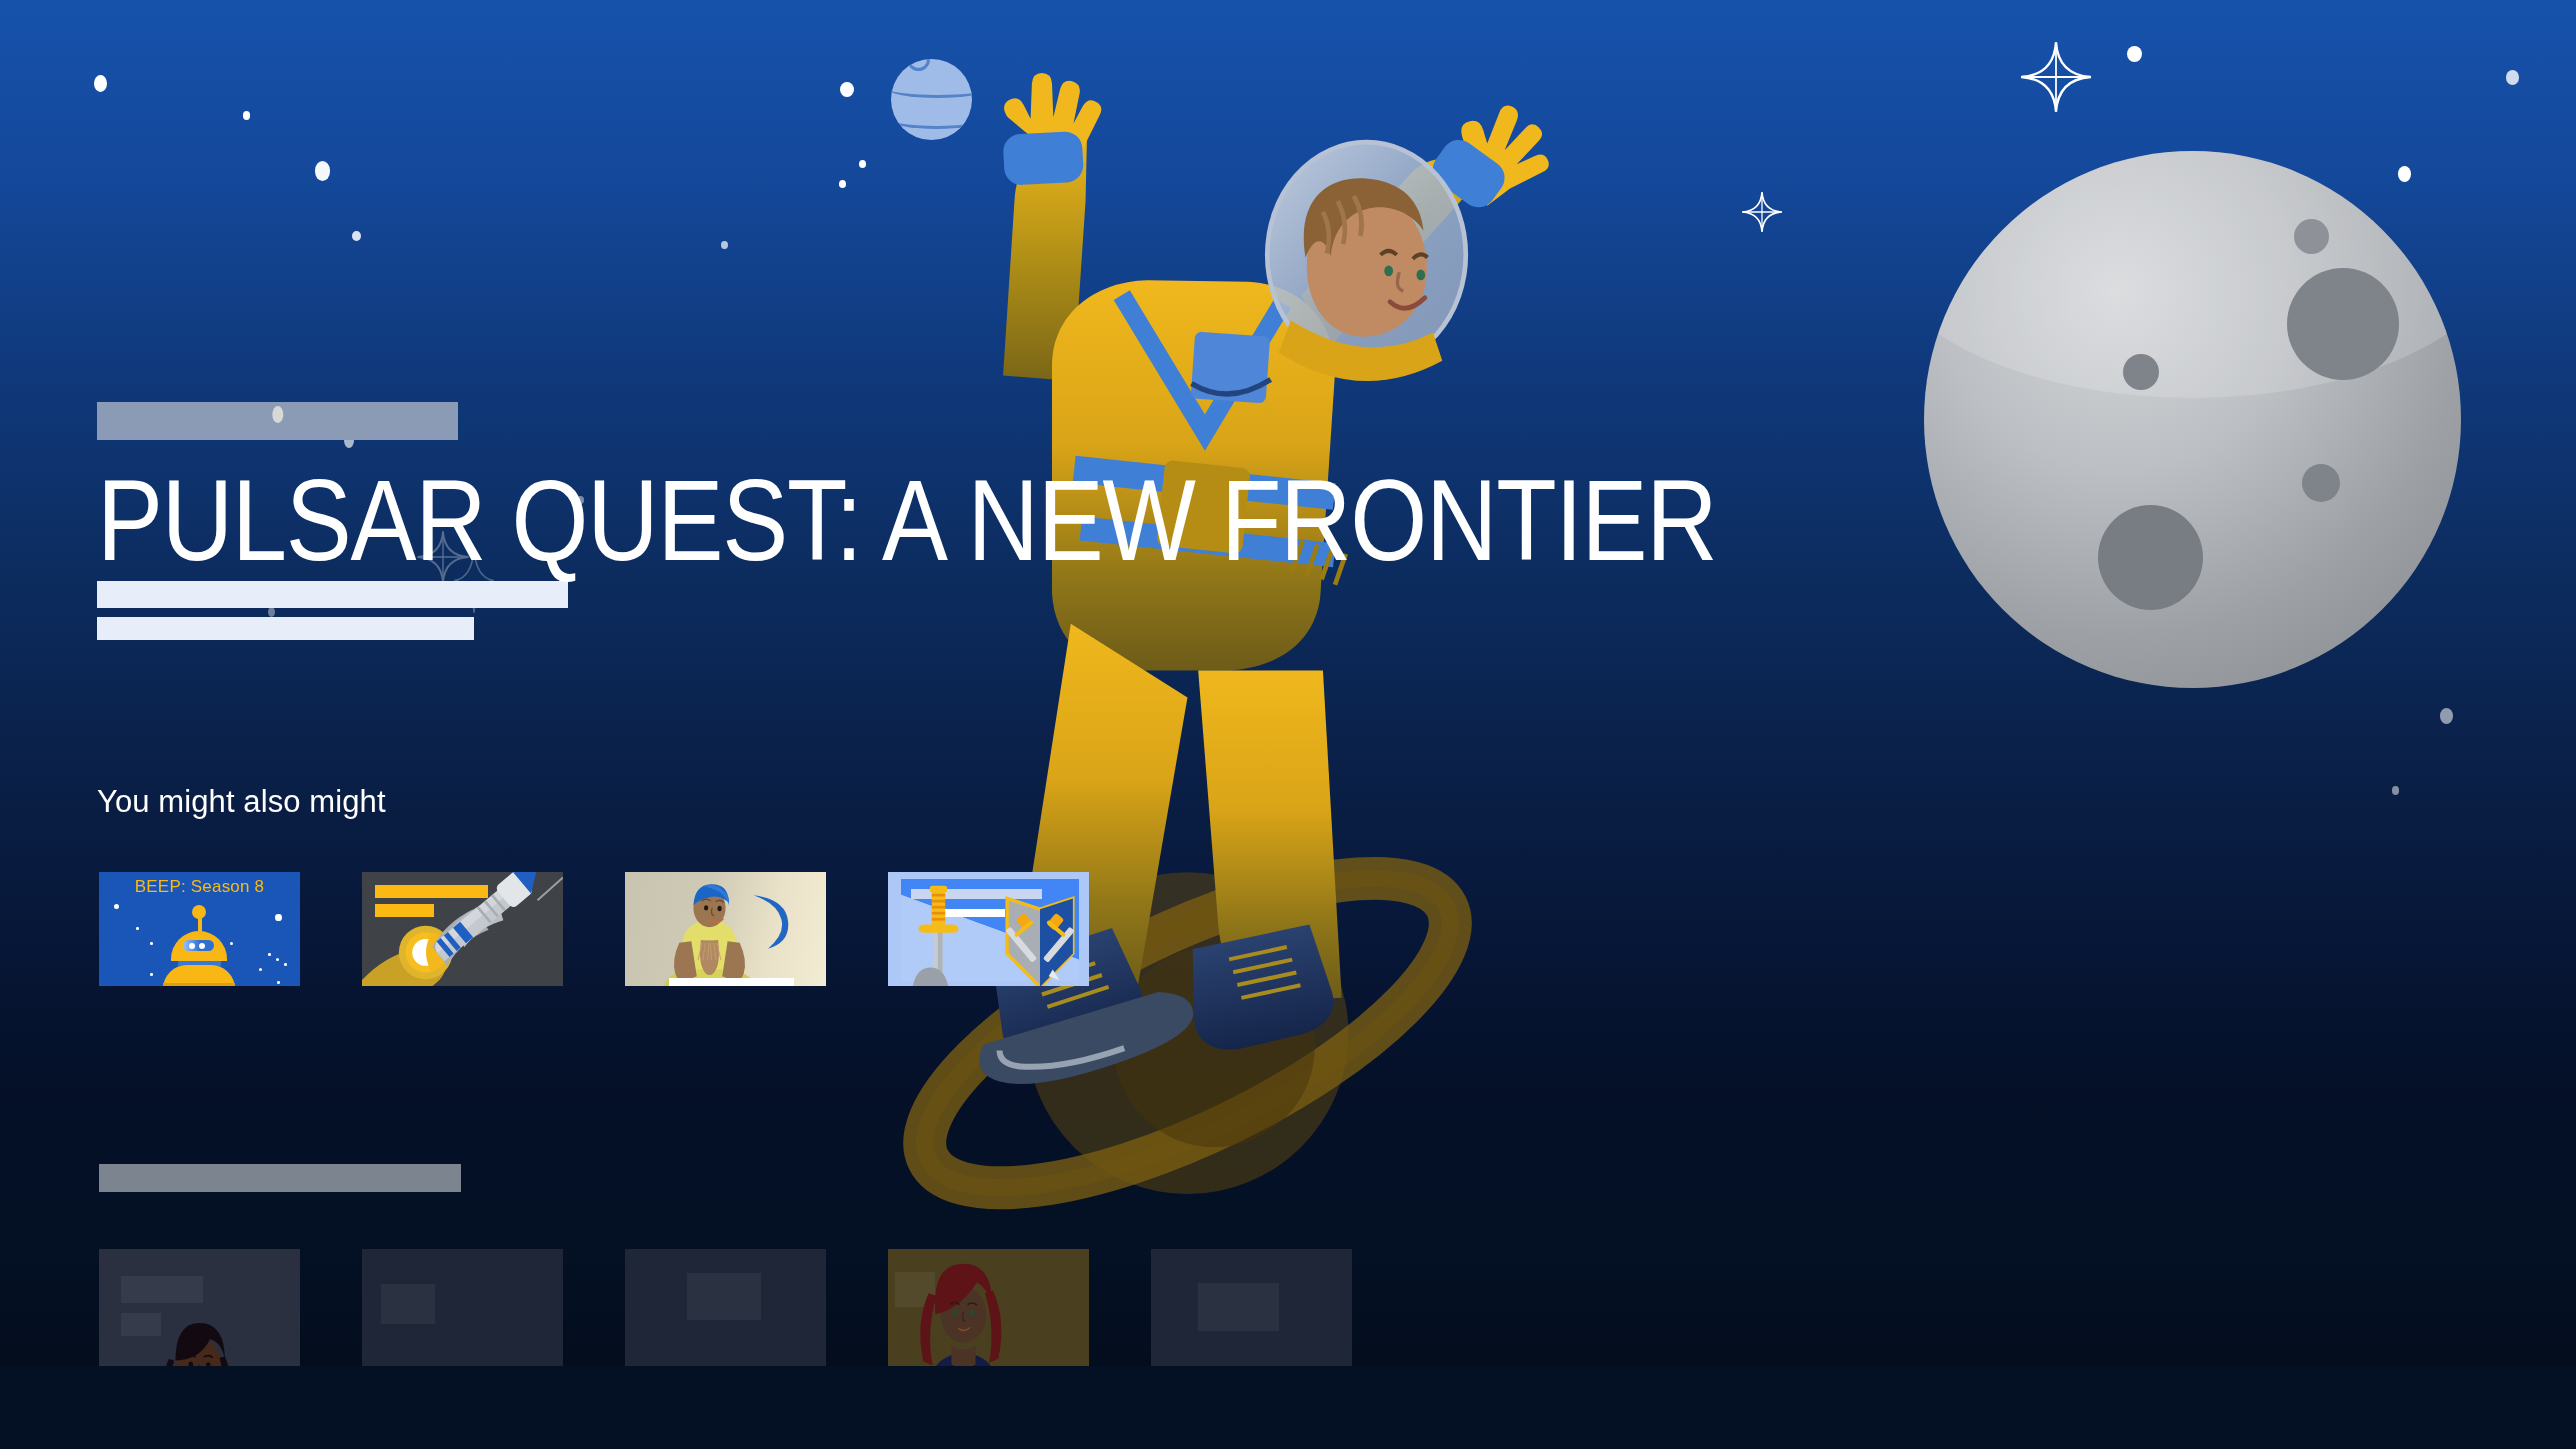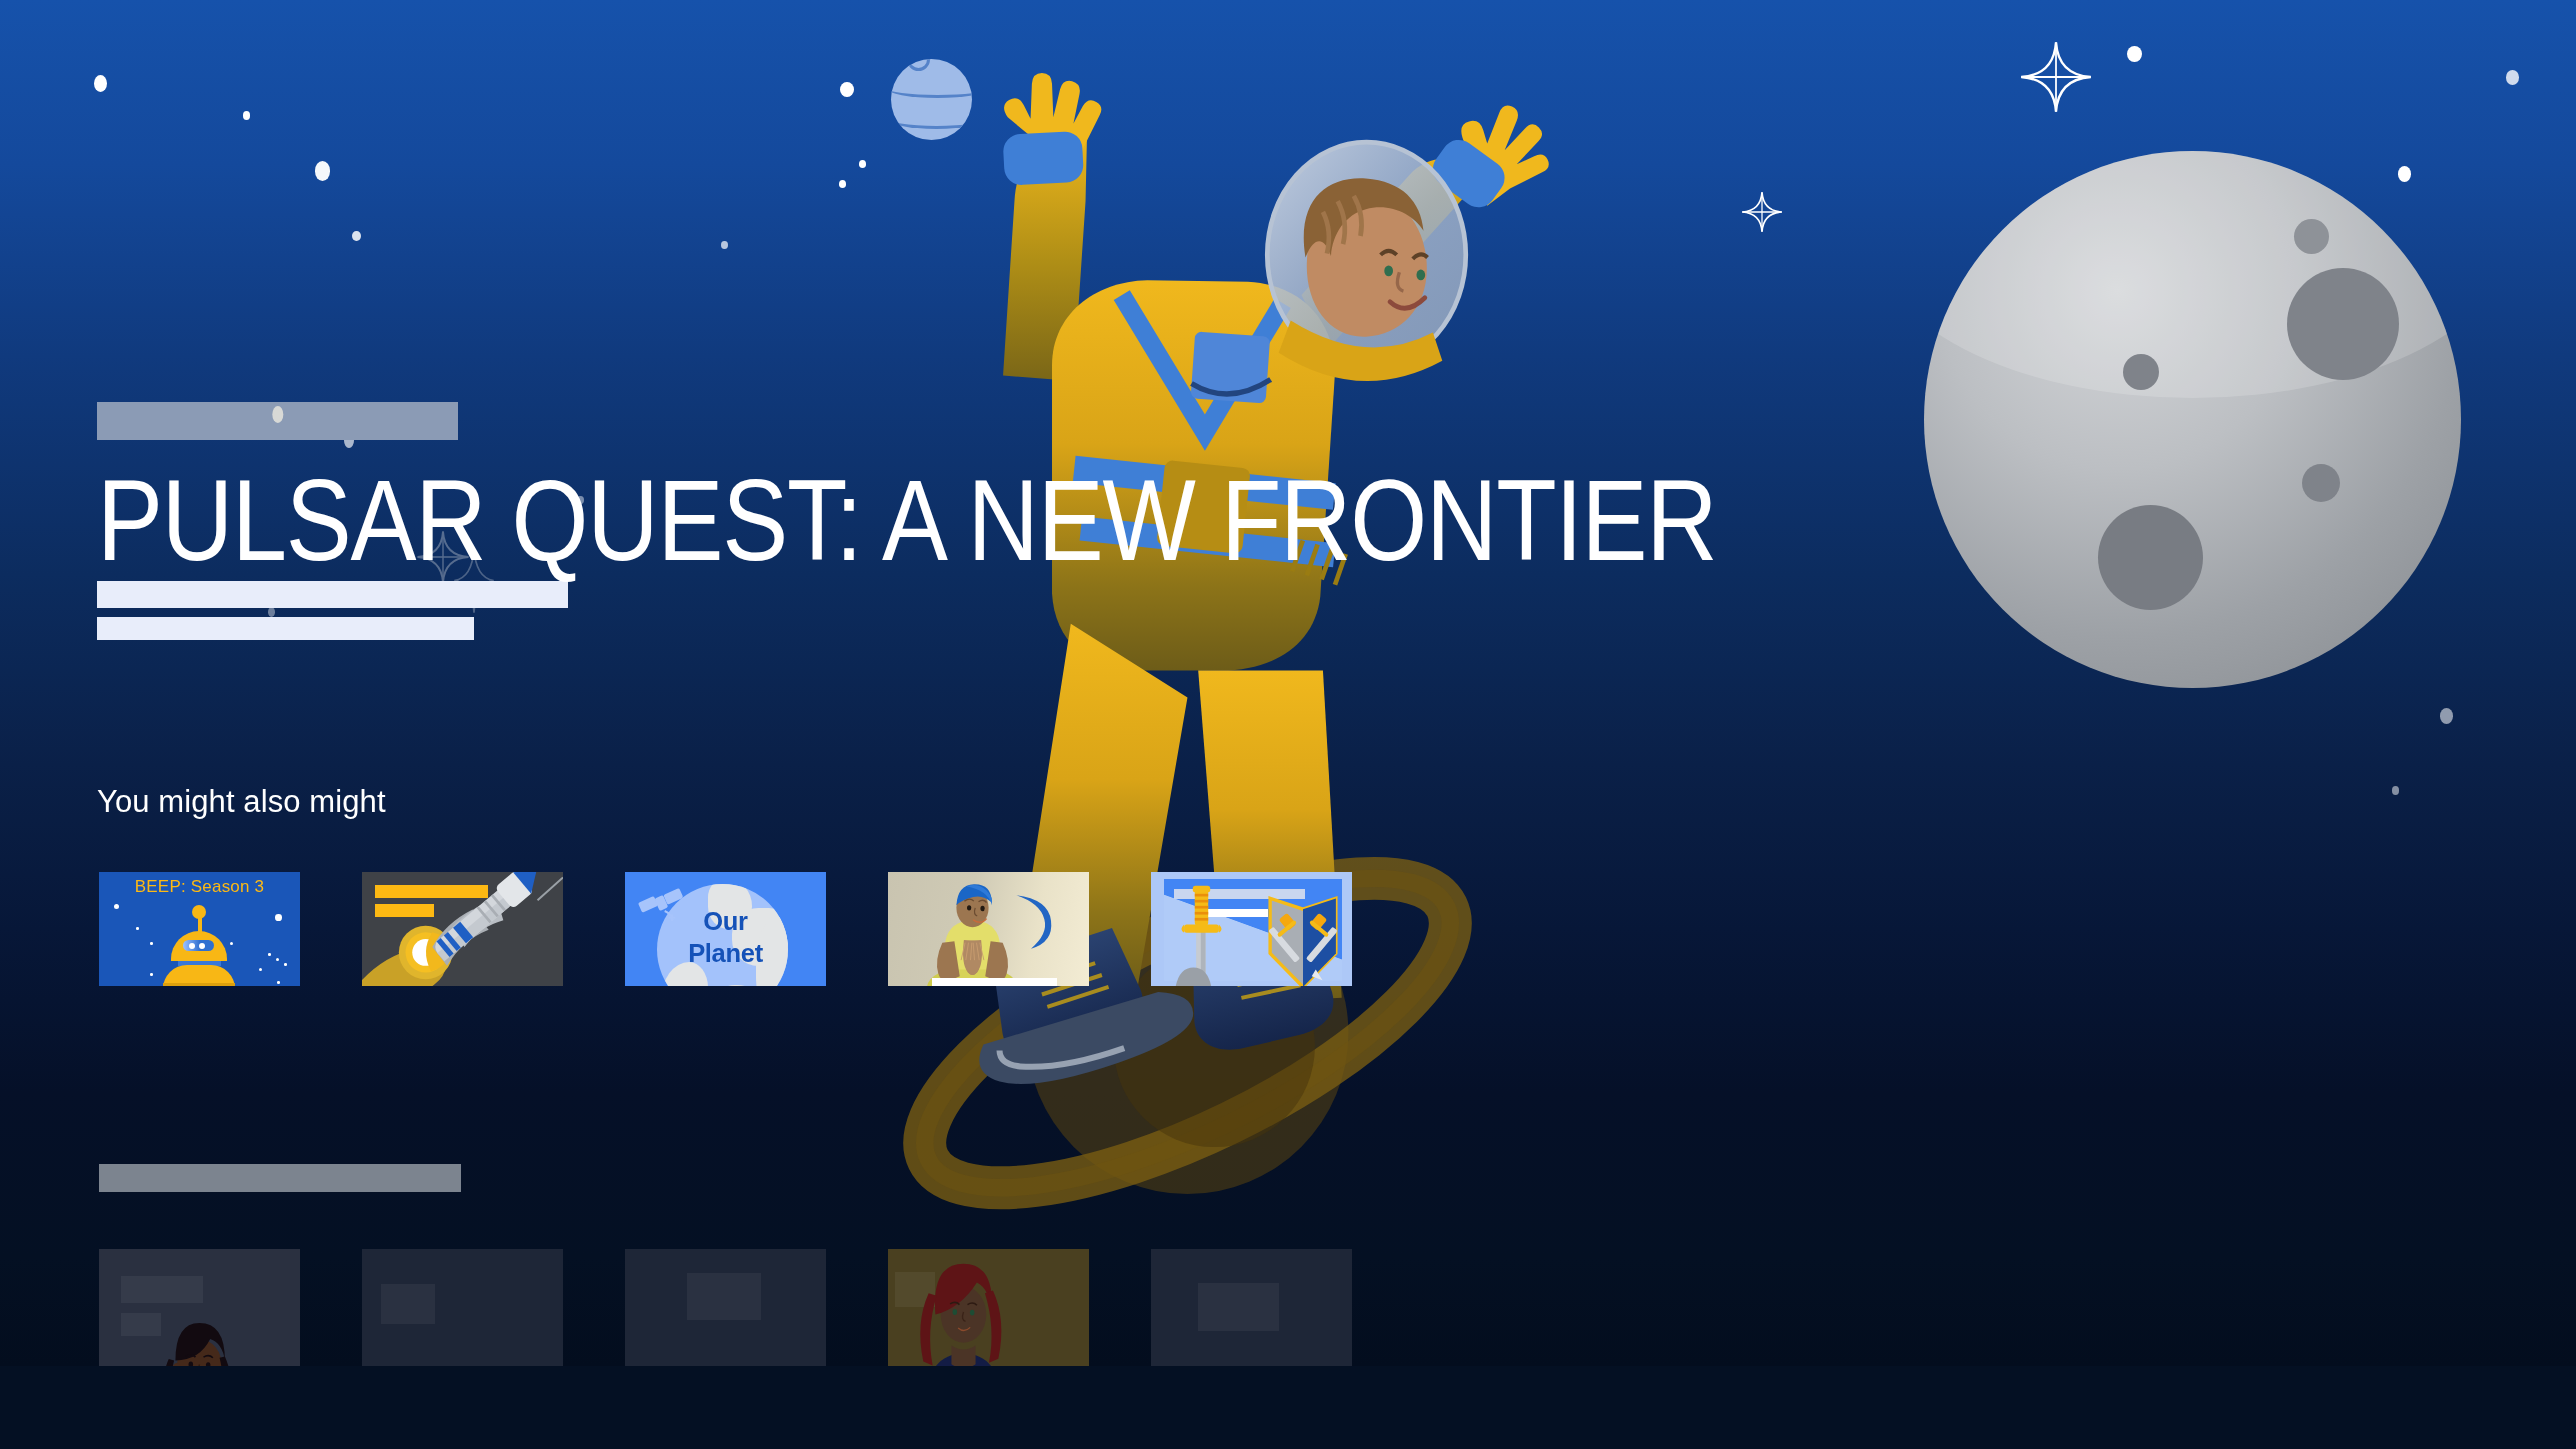--- a/index.html
+++ b/index.html
@@ -307,21 +307,21 @@
     <h1 class="hero-title">PULSAR QUEST: A NEW FRONTIER</h1>
     <div class="sub1 ph-bar"></div>
     <div class="sub2 ph-bar"></div>
   </div>
 
   <div class="rowlabel">You might also might</div>
 
   <div class="cards">
 
     <div class="card c-beep">
-      <div class="beep-title">BEEP: Season 3</div>
+      <div class="beep-title">BEEP: Season 8</div>
       <div class="st" style="left:14.8px; top:32px; width:5.4px; height:5.4px;"></div>
       <div class="st" style="left:176px; top:42px; width:6.7px; height:6.7px;"></div>
       <div class="st" style="left:37px;  top:55px; width:2.7px; height:2.7px;"></div>
       <div class="st" style="left:51px;  top:70px; width:2.7px; height:2.7px;"></div>
       <div class="st" style="left:131px; top:70px; width:3.4px; height:3.4px;"></div>
       <div class="st" style="left:169px; top:81px; width:2.7px; height:2.7px;"></div>
       <div class="st" style="left:177px; top:86px; width:3.4px; height:3.4px;"></div>
       <div class="st" style="left:185px; top:91px; width:2.7px; height:2.7px;"></div>
       <div class="st" style="left:160px; top:96px; width:3.4px; height:3.4px;"></div>
       <div class="st" style="left:51px;  top:101px; width:2.7px; height:2.7px;"></div>
@@ -361,38 +361,20 @@
           <rect x="118" y="78" width="8" height="30" fill="#1f5fc4"></rect>
           <rect x="132" y="78" width="8" height="30" fill="#1f5fc4"></rect>
           <rect x="196" y="78" width="4" height="30" fill="#a9aeb4"></rect>
           <rect x="210" y="78" width="4" height="30" fill="#a9aeb4"></rect>
           <rect x="224" y="78" width="4" height="30" fill="#a9aeb4"></rect>
         </g>
         <path d="M300 8 L262 42" stroke="#9aa0a6" stroke-width="3"></path>
       </svg>
     </div>
 
-    <div class="card c-planet">
-      <div class="globe">
-        <div class="land" style="left:51px; top:-5.4px; width:44px; height:50px; border-radius:40% 60% 50% 50%;"></div>
-        <div class="land" style="left:75px; top:24px; width:58px; height:58px; border-radius:50% 40% 60% 50%;"></div>
-        <div class="land" style="left:99px; top:32px; width:40px; height:101px; border-radius:50% 50% 40% 40%;"></div>
-        <div class="land" style="left:4px;  top:78px; width:47px; height:64px; border-radius:60% 40% 50% 40%;"></div>
-        <div class="land" style="left:56px; top:101px; width:51px; height:47px; border-radius:45% 55% 50% 50%;"></div>
-      </div>
-      <svg width="48" height="42" viewBox="0 0 72 62" style="position:absolute;left:12.7px;top:12px;">
-        <rect x="2" y="22" width="26" height="16" rx="3" fill="#a7c4fb" transform="rotate(-24 15 30)"></rect>
-        <rect x="40" y="10" width="26" height="16" rx="3" fill="#a7c4fb" transform="rotate(-24 53 18)"></rect>
-        <rect x="28" y="18" width="14" height="20" rx="3" fill="#a7c4fb" transform="rotate(-24 35 28)"></rect>
-        <path d="M40 40 q10 4 12 14" stroke="#a7c4fb" stroke-width="3" fill="none"></path>
-        <path d="M46 50 l10 0 M51 45 l0 10" stroke="#a7c4fb" stroke-width="3"></path>
-      </svg>
-      <div class="txt t1">Our</div>
-      <div class="txt t2">Planet</div>
-    </div>
 
     <div class="card c-med">
       <svg width="52" height="58" viewBox="0 0 78 86" style="position:absolute;left:115px;top:19px;">
         <path d="M20 6 q48 6 52 38 q4 32 -30 42 q26 -22 20 -44 q-6 -24 -42 -36 Z" fill="#2266c4"></path>
       </svg>
       <svg width="101" height="114" viewBox="0 0 150 170" style="position:absolute;left:34px;top:9.4px;">
         <ellipse cx="75" cy="160" rx="68" ry="34" fill="#cfcc4e"></ellipse>
         <rect x="44" y="120" width="62" height="36" fill="#d7d35a"></rect>
         <rect x="44" y="116" width="62" height="7" fill="#c0a83a"></rect>
         <path d="M75 58 q34 2 40 30 l6 44 l-92 0 l6 -44 q6 -28 40 -30 Z" fill="#e3de6a"></path>

